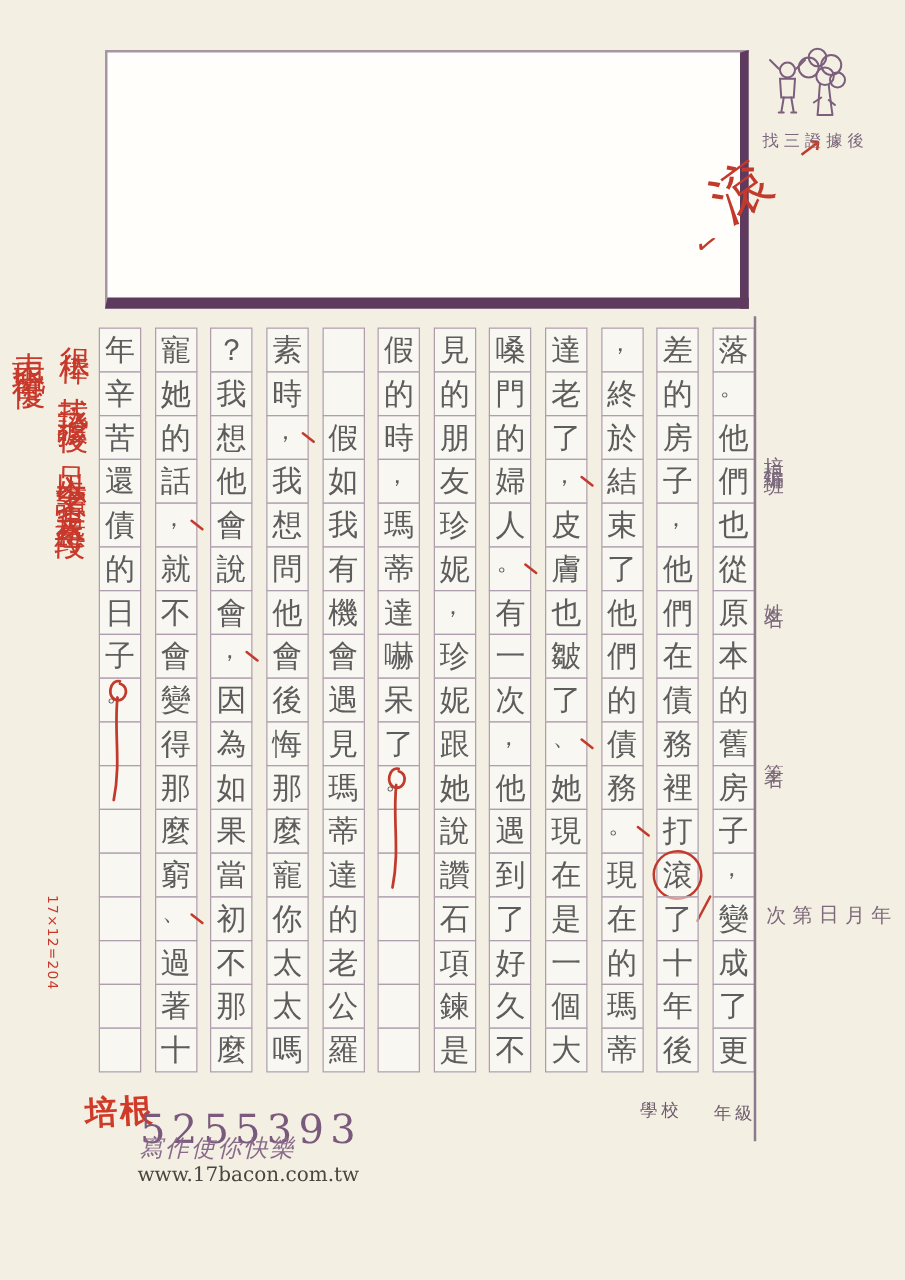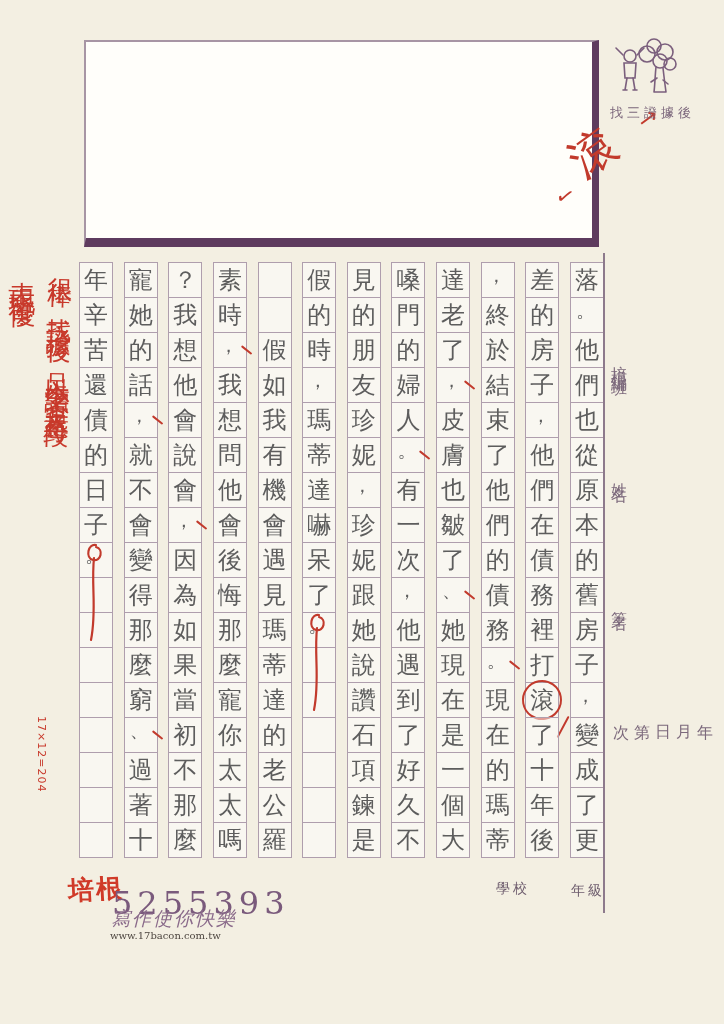--- a/index.html
+++ b/index.html
@@ -37,34 +37,34 @@
 
   
   .vlabel{position:absolute;writing-mode:vertical-rl;text-orientation:upright;
           font-family:"DejaVu Serif",serif;color:#7c697c;}
   .lbl-class{left:608px;top:352px;font-size:16px;letter-spacing:5px;}
   .lbl-name{left:608px;top:470px;font-size:16px;letter-spacing:5px;}
   .lbl-pen{left:608px;top:598px;font-size:16px;letter-spacing:5px;}
   .lbl-date{left:610px;top:712px;font-size:16px;}
   .lbl-date span{display:block;margin-bottom:20px;}
   .hlabel{position:absolute;font-family:"DejaVu Serif",serif;font-size:14px;letter-spacing:3px;color:#6d5c6d;}
-  .lbl-school{left:496px;top:880px;}
+  .lbl-school{left:512px;top:880px;}
   .lbl-grade{left:571px;top:882px;font-family:Liberation Mono, monospace;}
 
   
   .comment{position:absolute;writing-mode:vertical-rl;text-orientation:upright;color:#c8392b;}
   .comment-1{left:36px;top:258px;font-size:25px;letter-spacing:5px;height:625px;transform:rotate(1.5deg);}
   .comment-2{left:4px;top:260px;font-size:27px;letter-spacing:7px;height:200px;}
   .tally{position:absolute;left:48px;top:716px;color:#c8392b;font-size:11px;transform:rotate(90deg);transform-origin:left top;letter-spacing:1px;}
 
   
   .stamp-red{position:absolute;left:68px;top:872px;font-size:26px;font-weight:700;color:#d03a28;transform:rotate(-3deg);letter-spacing:2px;}
   .serial{position:absolute;left:112px;top:884px;font-family:"DejaVu Serif",serif;font-size:32px;letter-spacing:5px;color:#7a5a7c;}
   .slogan{position:absolute;left:111px;top:906px;font-size:19px;letter-spacing:2px;color:#8a6a8a;font-style:italic;}
-  .website{position:absolute;left:110px;top:930px;font-family:"DejaVu Serif",serif;font-size:10px;color:#4c453f;}
+  .website{position:absolute;left:110px;top:930px;font-family:"DejaVu Serif",serif;font-size:16px;color:#4c453f;}
 </style>
 </head>
 <body>
 
 <div class="sheet">
 
   <div class="topbox">
     <div class="box-anno">
       <span class="anno-arrow">↗</span>
       <span class="anno-char">滾</span>

